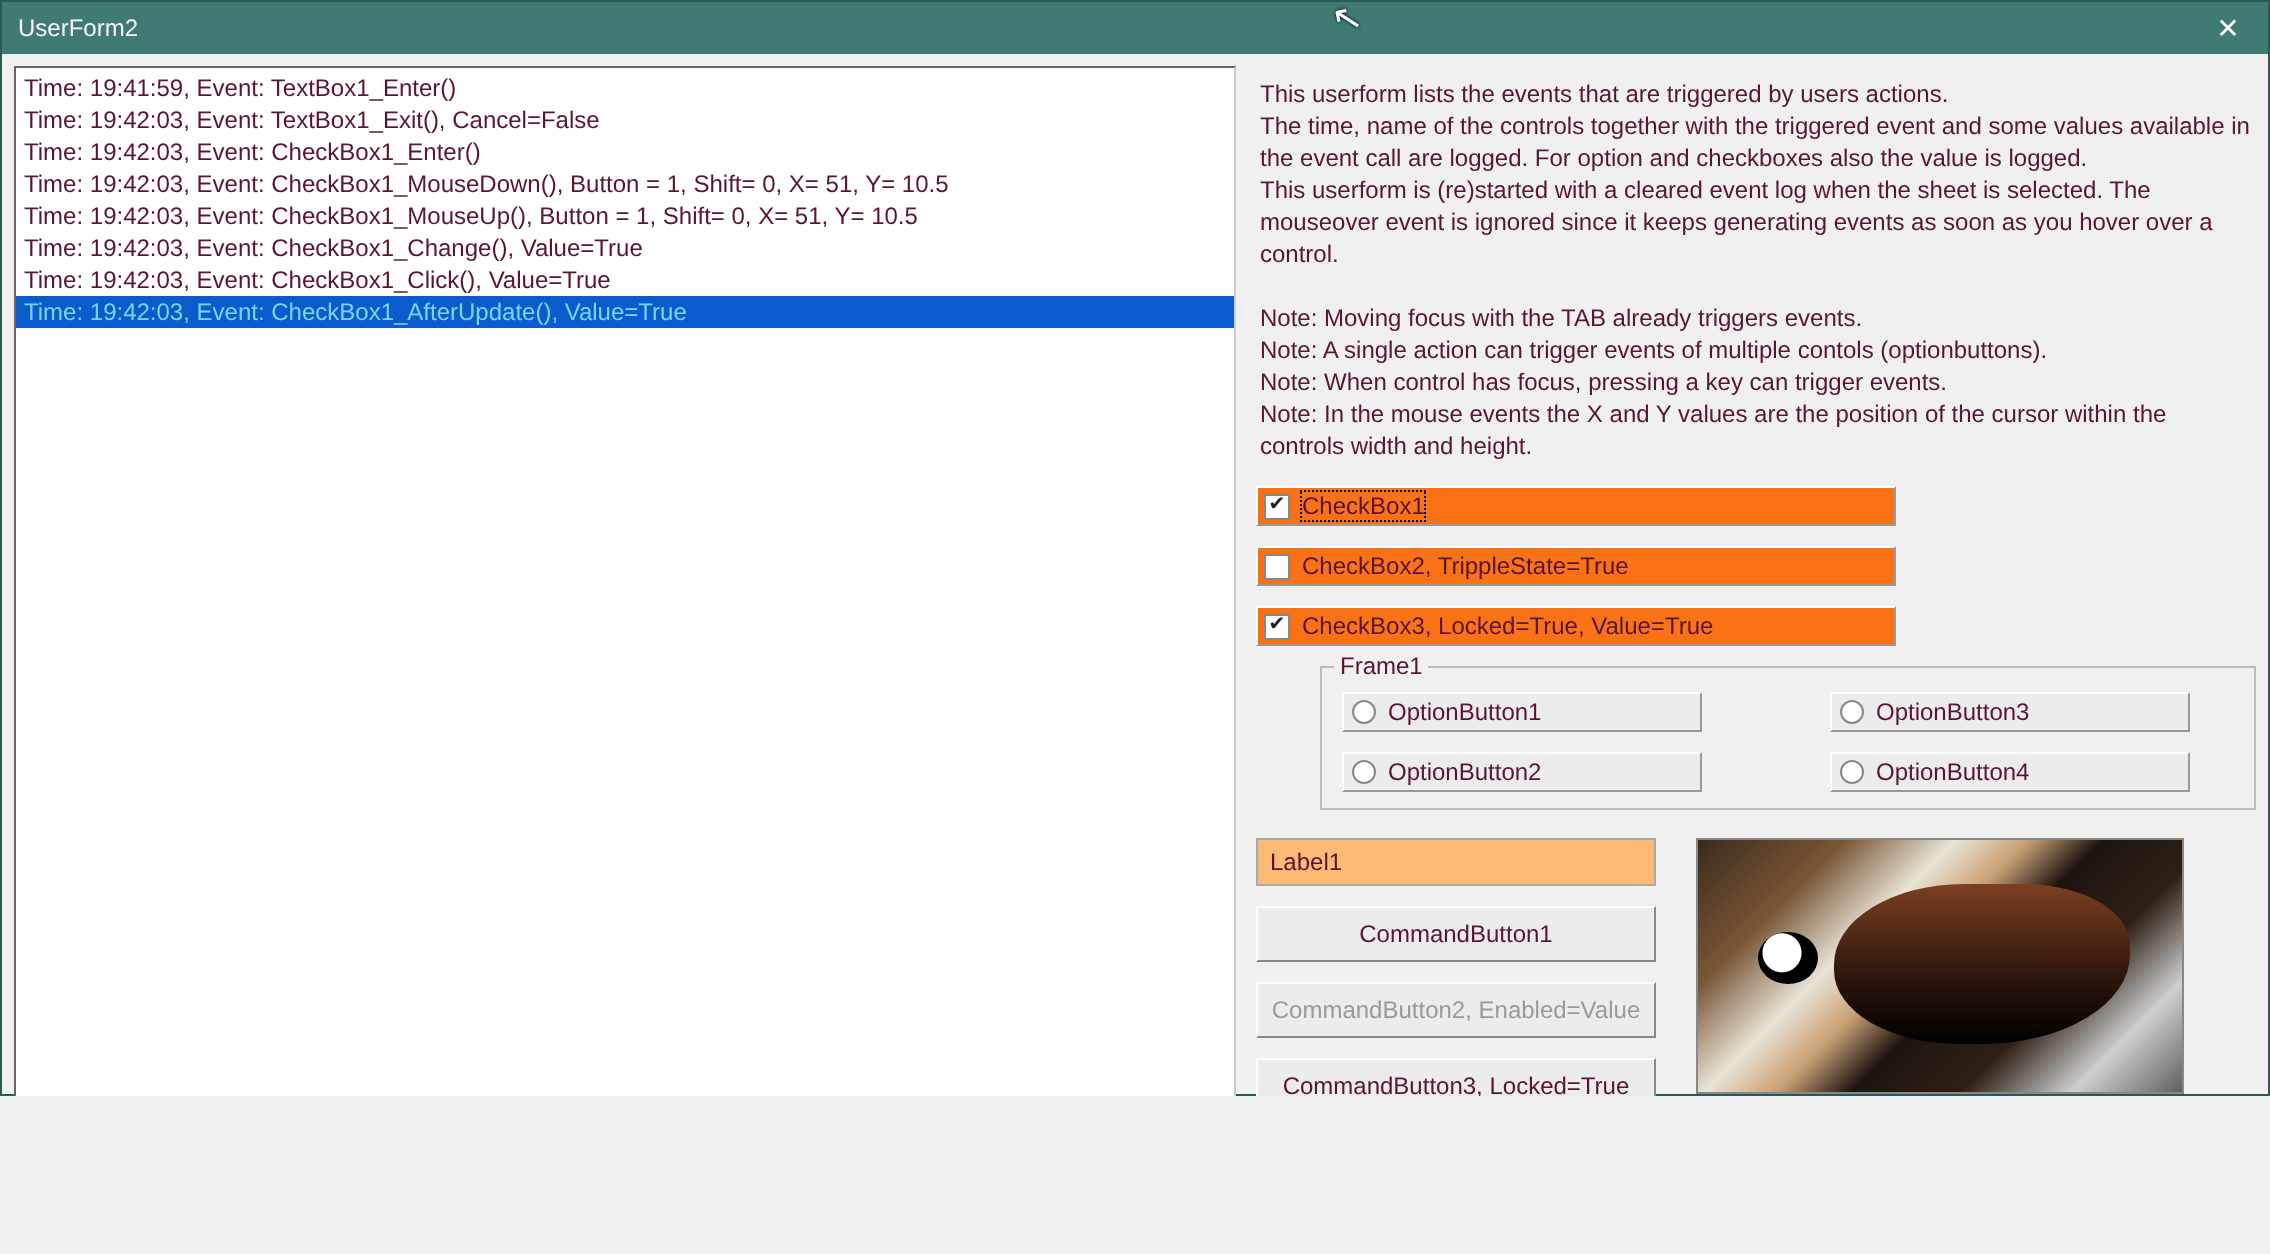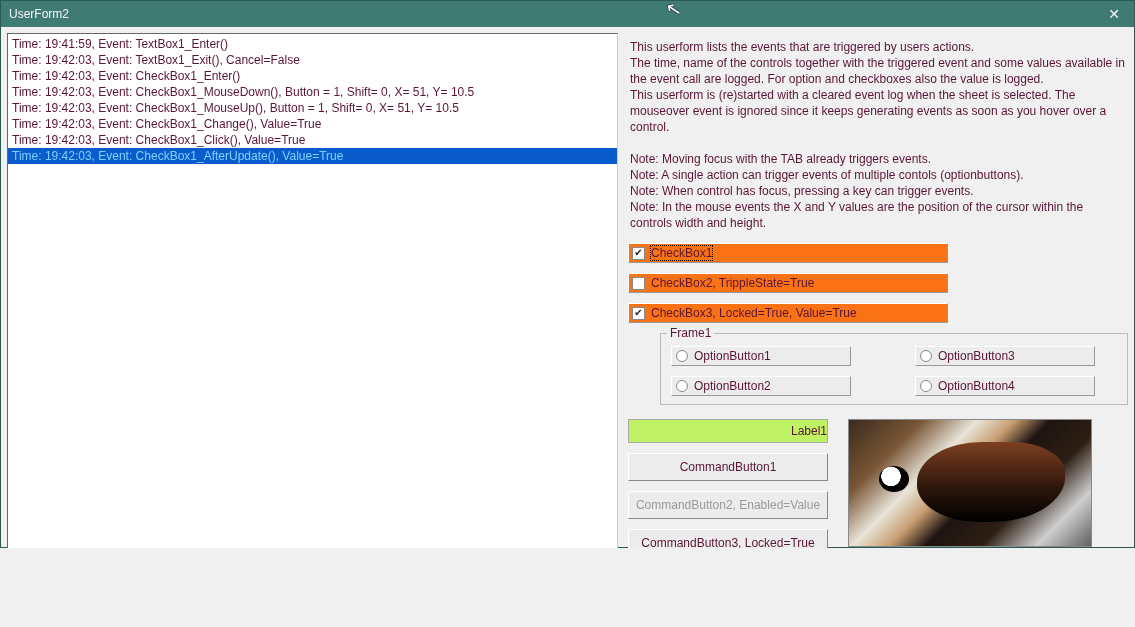--- a/index.html
+++ b/index.html
@@ -126,21 +126,21 @@
 }
 .btn-col { display: flex; flex-direction: column; gap: 10px; width: 200px; }
 .label-box, .cmd-btn {
   height: 24px;
   display: flex; align-items: center; justify-content: center;
   border: 1px solid #999;
   background: #ececec;
   color: #5a1437;
   text-align: center;
 }
-.label-box { justify-content: flex-end; padding-left: 6px; background: #bef264; border: 1px solid #aaa; }
+.label-box { justify-content: flex-start; padding-left: 6px; background: #fdba74; border: 1px solid #aaa; }
 .cmd-btn {
   border: 1px solid #fff;
   border-right-color: #888; border-bottom-color: #888;
   height: 28px;
 }
 .cmd-btn.disabled { color: #9a9a9a; }
 .img-box {
   width: 244px; height: 128px;
   border: 1px solid #888;
   background: linear-gradient(135deg,#3a2b1e 0%,#7a5635 20%,#e8e4d8 35%,#c89f72 45%,#1d1410 55%,#2e1f14 70%,#cfcfcf 85%,#616060 100%);

